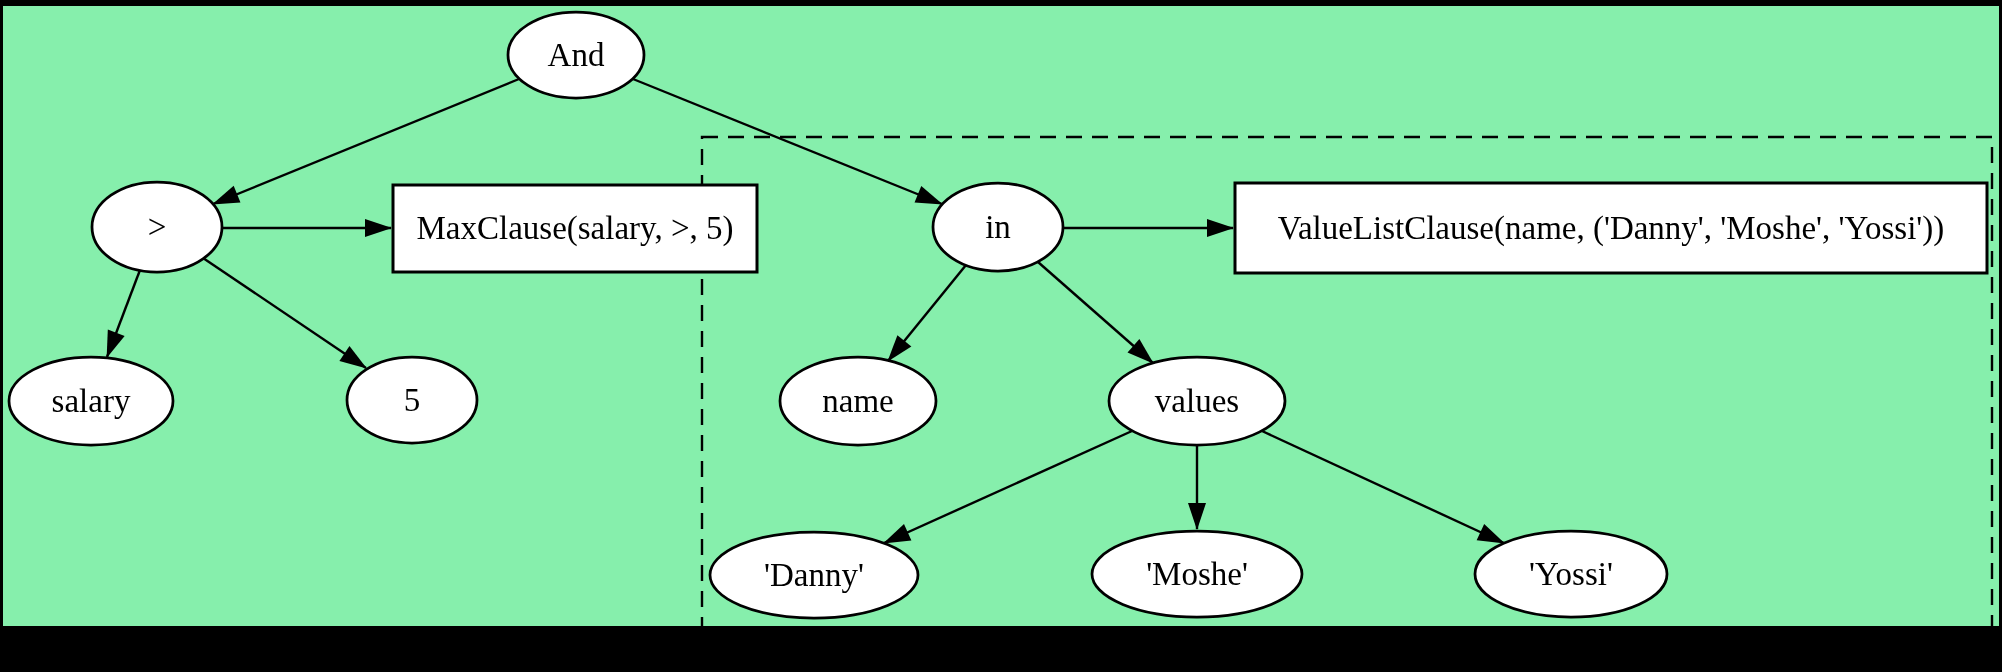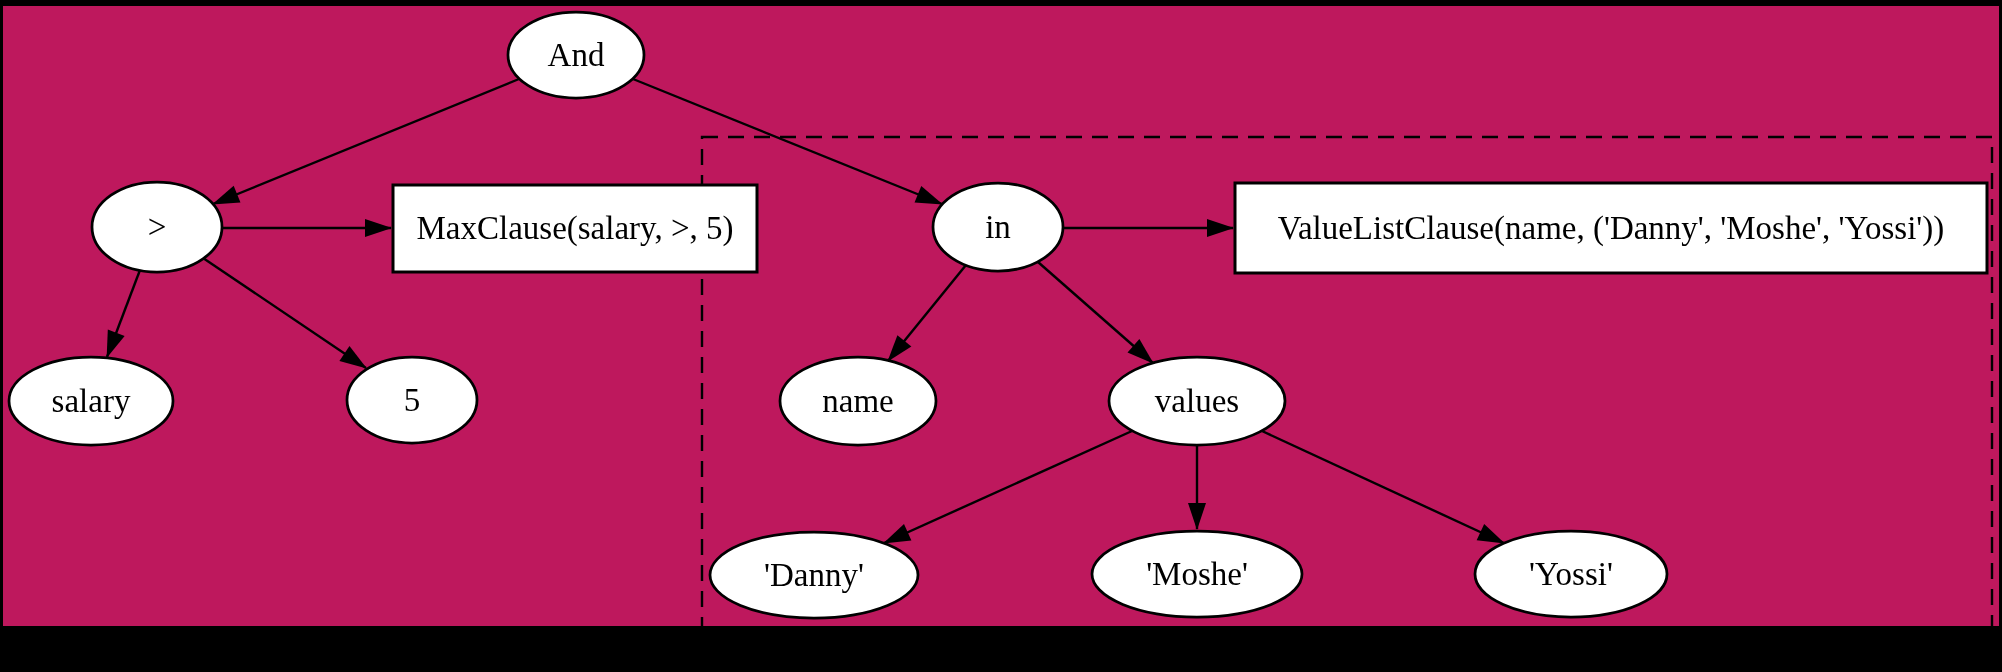--- a/index.html
+++ b/index.html
@@ -1,20 +1,20 @@
 <!DOCTYPE html>
 <html><head>
 <meta charset="utf-8">
 <style>
   html, body { margin: 0; padding: 0; background: #ffffff; }
   .stage {
     position: relative;
     width: 2002px;
     height: 672px;
-    background: #be185d;
+    background: #86efac;
     overflow: hidden;
     font-family: "Liberation Serif", "DejaVu Serif", serif;
   }
   svg { position: absolute; left: 0; top: 0; display: block; }
   .node-shape { fill: #ffffff; stroke: #000000; stroke-width: 2.75; }
   .clause-box { fill: #ffffff; stroke: #000000; stroke-width: 3; }
   .edge { stroke: #000000; stroke-width: 2.4; fill: none; }
   .node-label {
     font-family: "Liberation Serif", "DejaVu Serif", serif;
     font-size: 33px;

